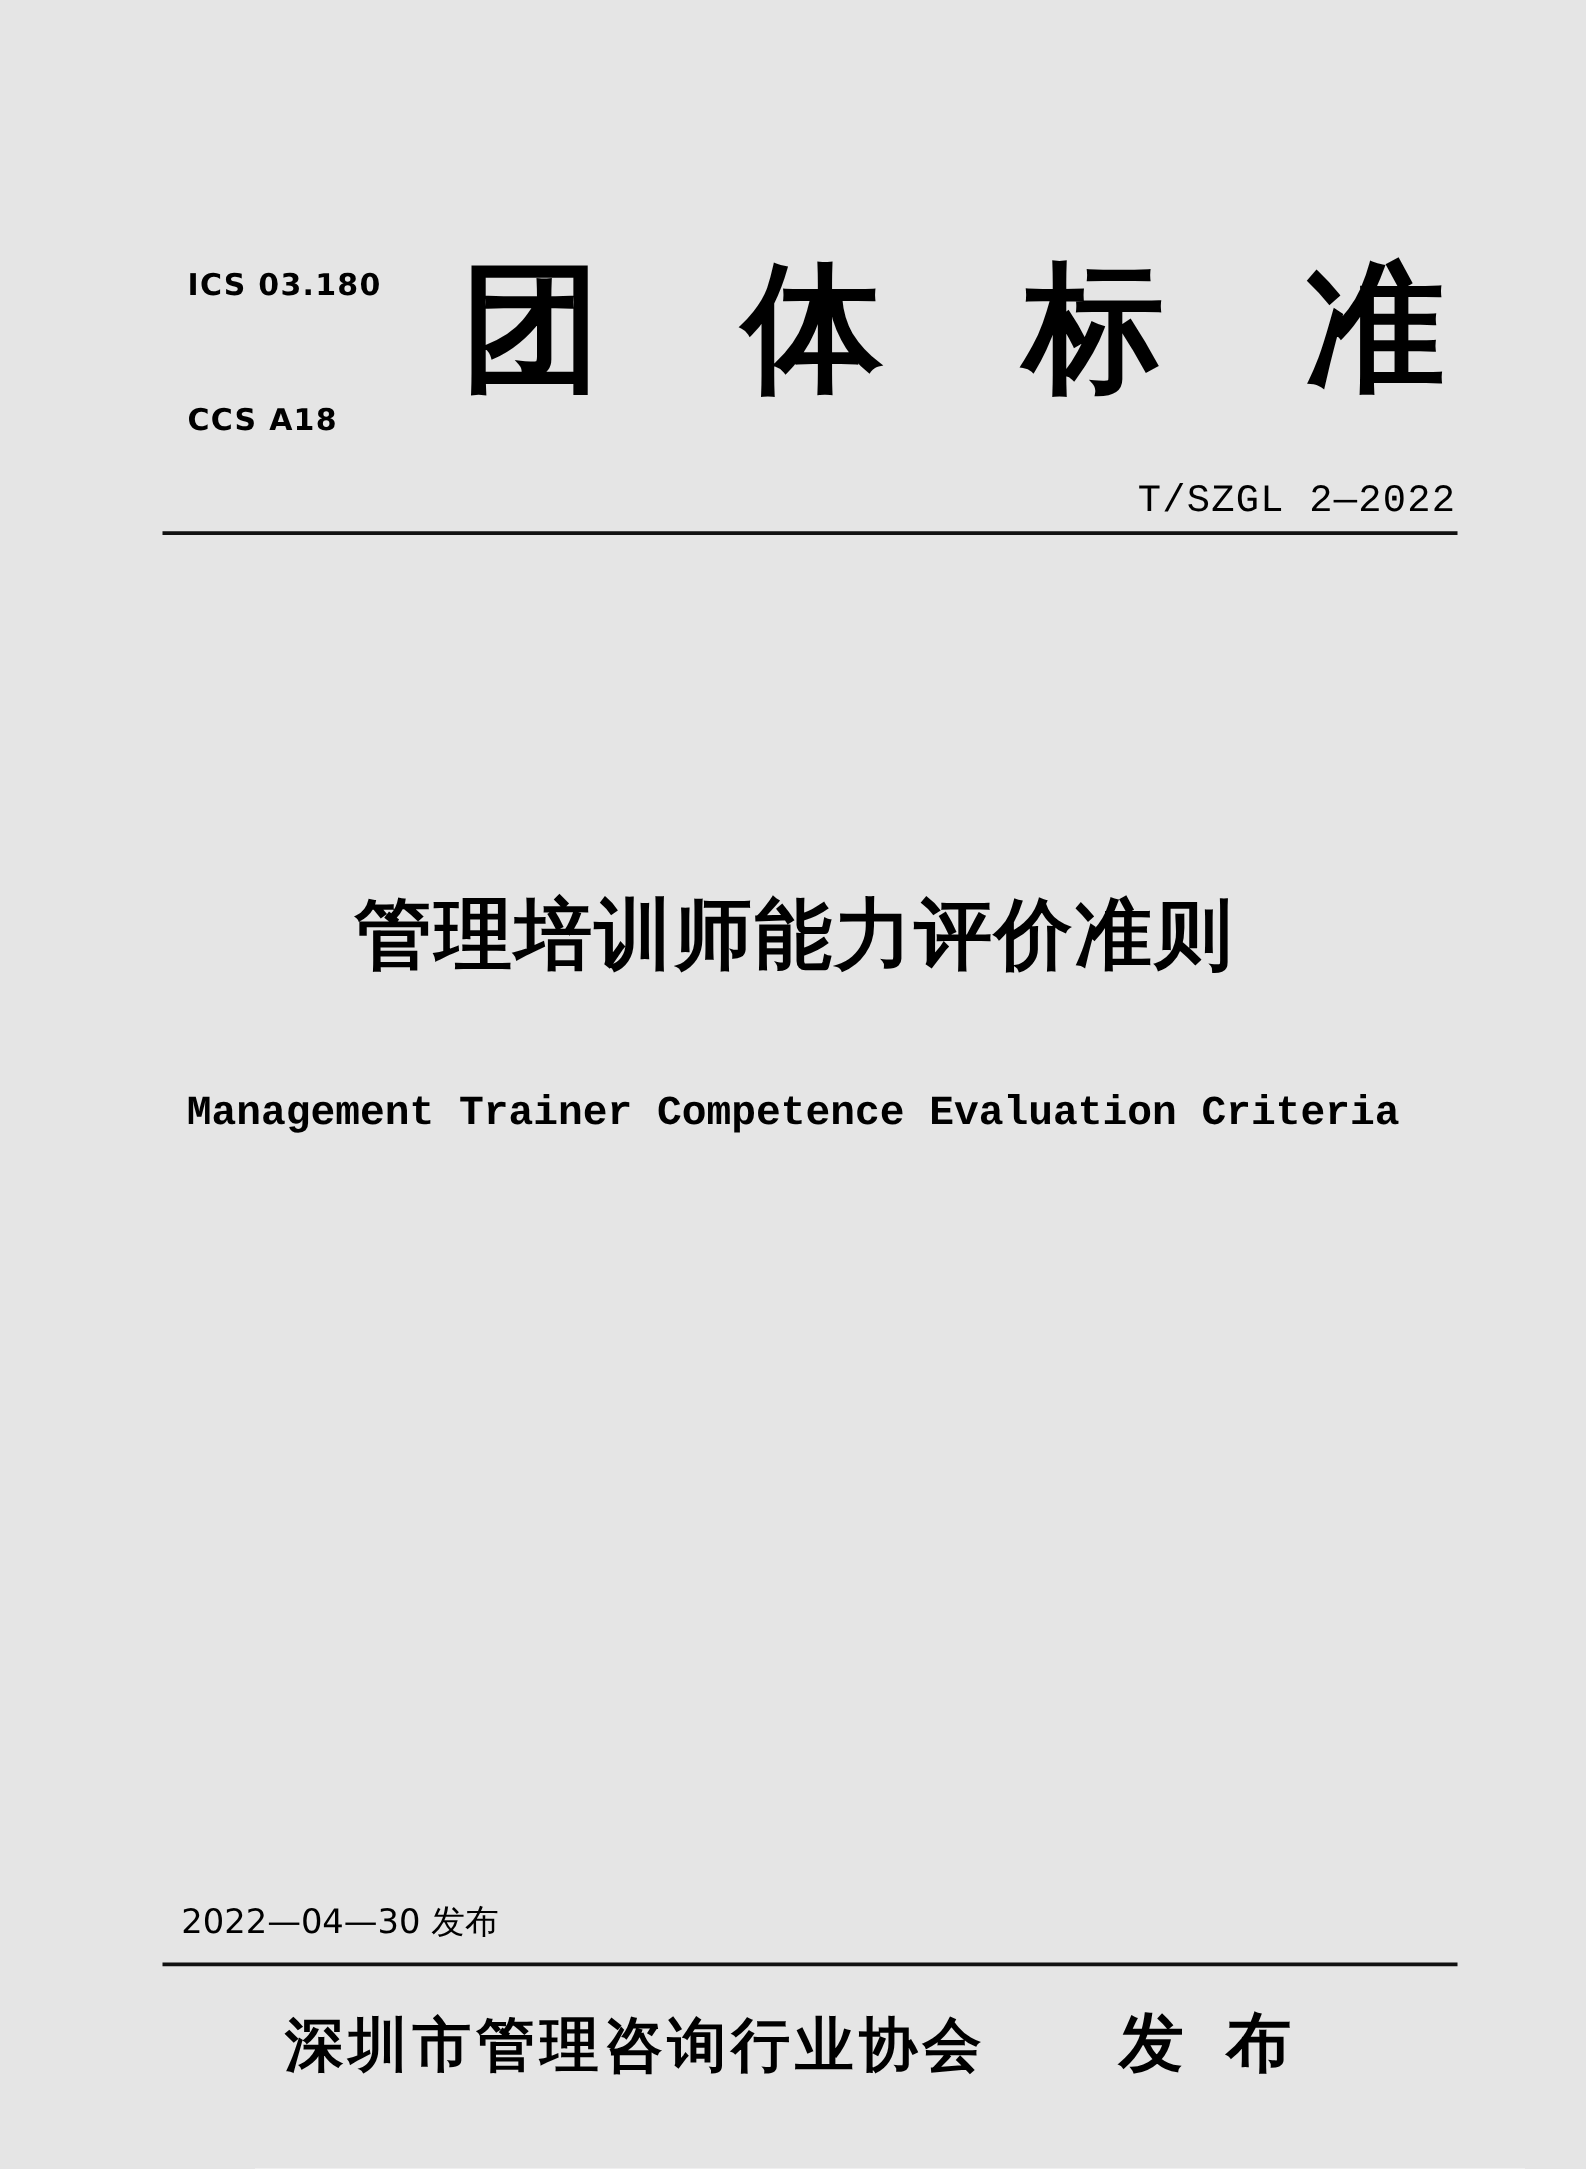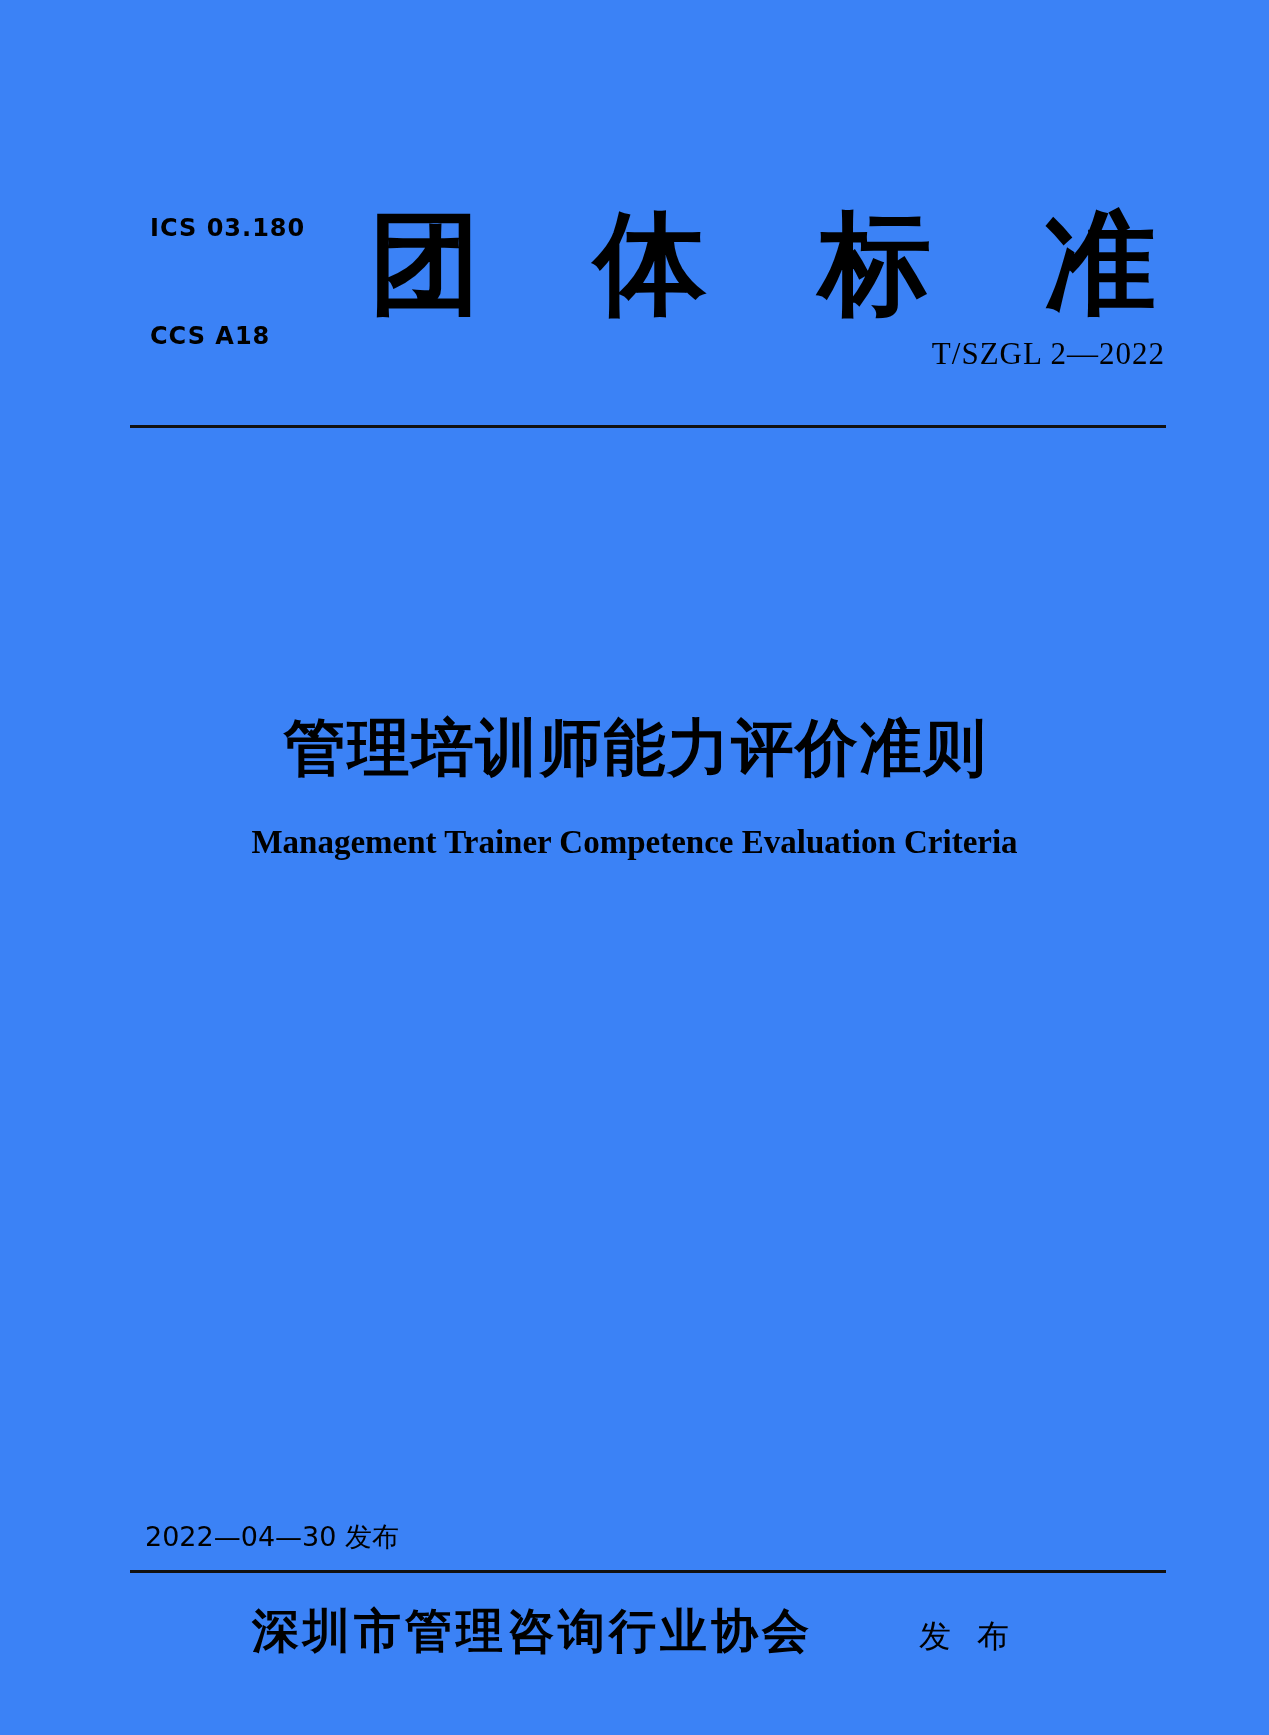--- a/index.html
+++ b/index.html
@@ -4,27 +4,28 @@
 <style>
   html, body {
     margin: 0;
     padding: 0;
     background: #ffffff;
   }
   .page {
     position: relative;
     width: 1269px;
     height: 1735px;
-    background: #3b82f6;
+    background: #e5e5e5;
     color: #000000;
     font-family: "DejaVu Sans", "Liberation Sans", sans-serif;
     overflow: hidden;
   }
   .mono {
-    font-family: Liberation Serif, serif;
+    font-family: Liberation Mono, monospace;
+    margin-top: 48px;
   }
   .ics-block {
     position: absolute;
     left: 150px;
     top: 138px;
     font-size: 24px;
     font-weight: 700;
     letter-spacing: 1px;
     line-height: 36px;
     white-space: pre;
@@ -103,25 +104,24 @@
     gap: 44px;
   }
   .publisher-name {
     font-size: 47px;
     font-weight: 700;
     letter-spacing: 4px;
     white-space: nowrap;
   }
   .publish-label {
     margin-left: 62px;
-    font-size: 32px;
-    font-weight: 400;
+    font-size: 52px;
+    font-weight: 700;
     letter-spacing: 8px;
     white-space: pre;
-    margin-top: 12px;
   }
 </style>
 </head>
 <body>
 
 <div class="page">
 
   <div class="ics-block">
     <div>ICS 03.180</div>
     <div>CCS A18</div>

